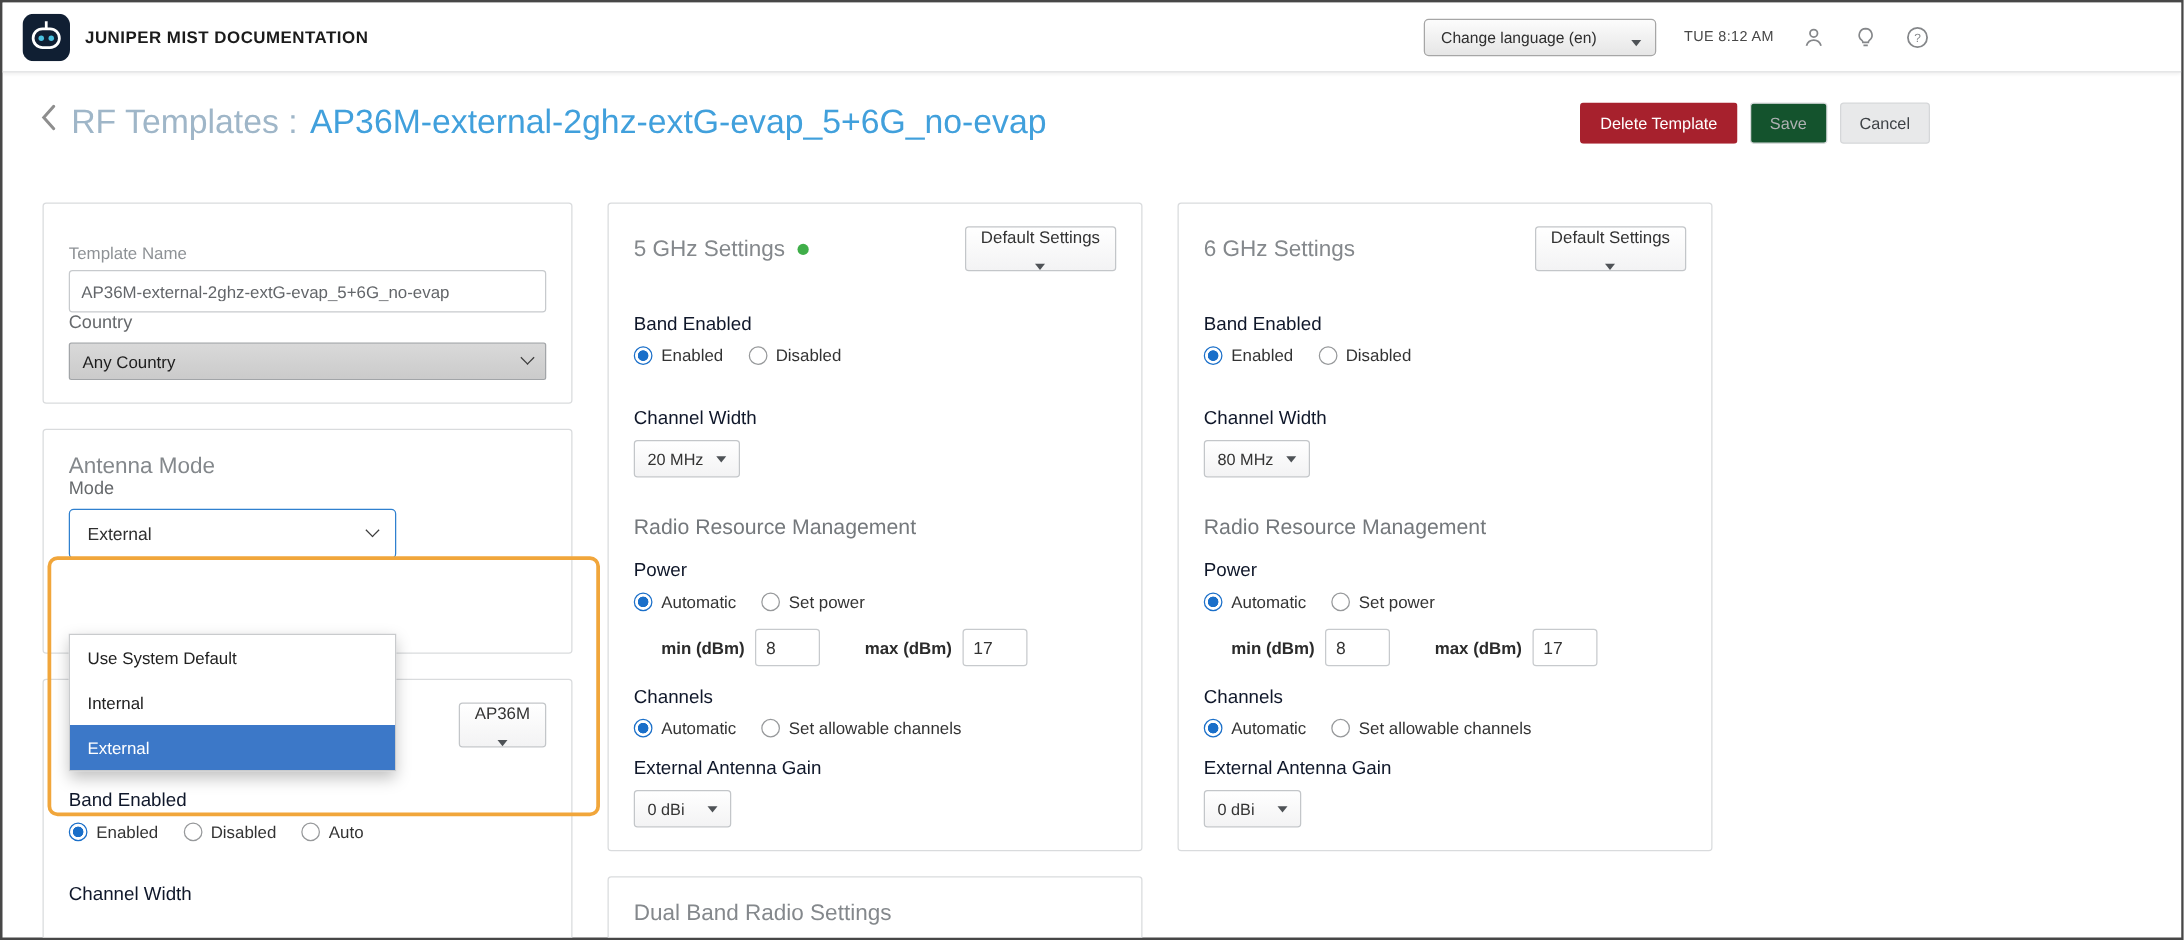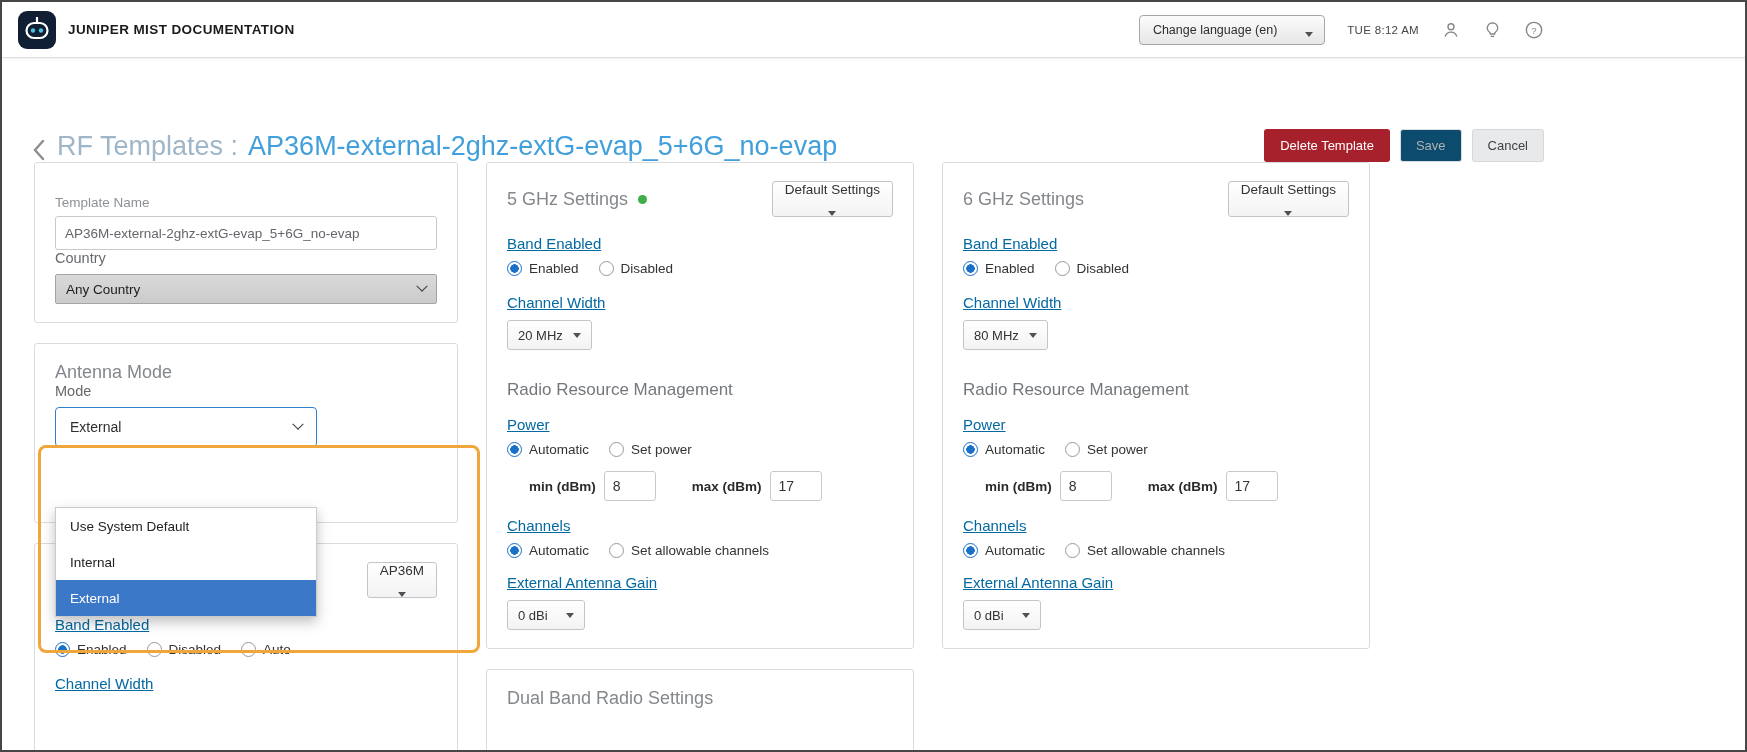--- a/index.html
+++ b/index.html
@@ -13,47 +13,47 @@
             display: flex; align-items: center; padding: 0 201px 0 16px; background: #fff; }
   .logo { width: 38px; height: 38px; flex: none; }
   .brand { font-size: 13.5px; font-weight: 700; color: #1b1b1b; letter-spacing: .4px; margin-left: 12px; }
   .topbar-right { margin-left: auto; display: flex; align-items: center; gap: 22px; }
   .lang-btn { display: inline-flex; align-items: flex-end; gap: 28px; background: linear-gradient(#FCFCFC,#E6E6E6);
               border: 1px solid #A6A6A6; border-radius: 4px; padding: 7px 11px 7px 13px; font-size: 12.5px; color: #2e2e2e; cursor: pointer; }
   .time { font-size: 11.5px; color: #474747; letter-spacing: .3px; }
   .icon-btn { display: inline-flex; cursor: pointer; }
 
   
-  .page-header { display: flex; align-items: flex-end; padding: 24px 201px 0 30px; height: 104px; }
+  .page-header { display: flex; align-items: flex-start; padding: 24px 201px 0 30px; height: 104px; }
   .back { display: inline-flex; margin-right: 12px; cursor: pointer; }
   .crumb { font-size: 27px; font-weight: 400; color: #9FB6C8; margin-right: 10px; white-space: nowrap; }
   .page-title { font-size: 27px; font-weight: 400; color: #41A0DC; white-space: nowrap; }
   .header-actions { margin-left: auto; display: flex; align-items: center; gap: 10px; }
   .btn { font-size: 13px; border-radius: 3px; padding: 8px 15px; border: 1px solid transparent; cursor: pointer; font-family: inherit; }
   .btn-danger { background: #A7212D; color: #fff; }
-  .btn-disabled { background: #0c4a6e; color: #AFB1B3; border-color: #DADCDE; }
+  .btn-disabled { background: #14532d; color: #AFB1B3; border-color: #DADCDE; }
   .btn-plain { background: #E8E9EA; color: #3E4246; border-color: #D5D7D9; }
 
   
   .content { display: flex; align-items: flex-start; gap: 28px; padding: 0 0 0 32px; }
   .col { display: flex; flex-direction: column; gap: 20px; }
   .col1 { width: 424px; position: relative; }
   .col2, .col3 { width: 428px; }
   .card { background: #fff; border: 1px solid #D9DBDD; border-radius: 3px; padding: 18px 20px; }
   .card-title { font-size: 18px; font-weight: 400; color: #84888C; }
   .card-antenna { height: 180px; }
   .card-24 { height: 346px; }
   .card-dual { height: 120px; }
   .card-head { display: flex; align-items: center; }
   .card-head .push-right { margin-left: auto; flex-direction: column; }
   .dot-green { width: 9px; height: 9px; border-radius: 50%; background: #3FAE49; margin-left: 10px; flex: none; }
 
   .lbl { font-size: 13.5px; color: #8E9296; margin: 14px 0 6px; }
   .lbl-dark { font-size: 14.5px; color: #66696C; margin: 0 0 8px; }
-  .field-lbl { font-size: 15px; color: #0369a1; margin: 18px 0 9px; text-decoration: underline; }
+  .field-lbl { font-size: 15px; color: #0f172a; margin: 34px 0 9px; }
   .sub-title { font-size: 17px; color: #74787C; font-weight: 400; margin-top: 30px; }
 
   .txt { width: 100%; height: 34px; border: 1px solid #C7CACD; border-radius: 3px; padding: 0 9px;
          font-size: 13.5px; color: #63666A; font-family: inherit; background: #fff; }
   .num { width: 52px; height: 30px; border: 1px solid #C7CACD; border-radius: 3px; padding: 0 8px;
          font-size: 14px; color: #333; font-family: inherit; }
 
   .sel { display: inline-flex; align-items: center; justify-content: space-between; border: 1px solid #C3C6C9;
          border-radius: 3px; background: linear-gradient(#fff,#F3F3F4); cursor: pointer; }
   .sel-sm { height: 30px; padding: 0 10px; font-size: 13px; color: #333; min-width: 78px; gap: 10px; }

